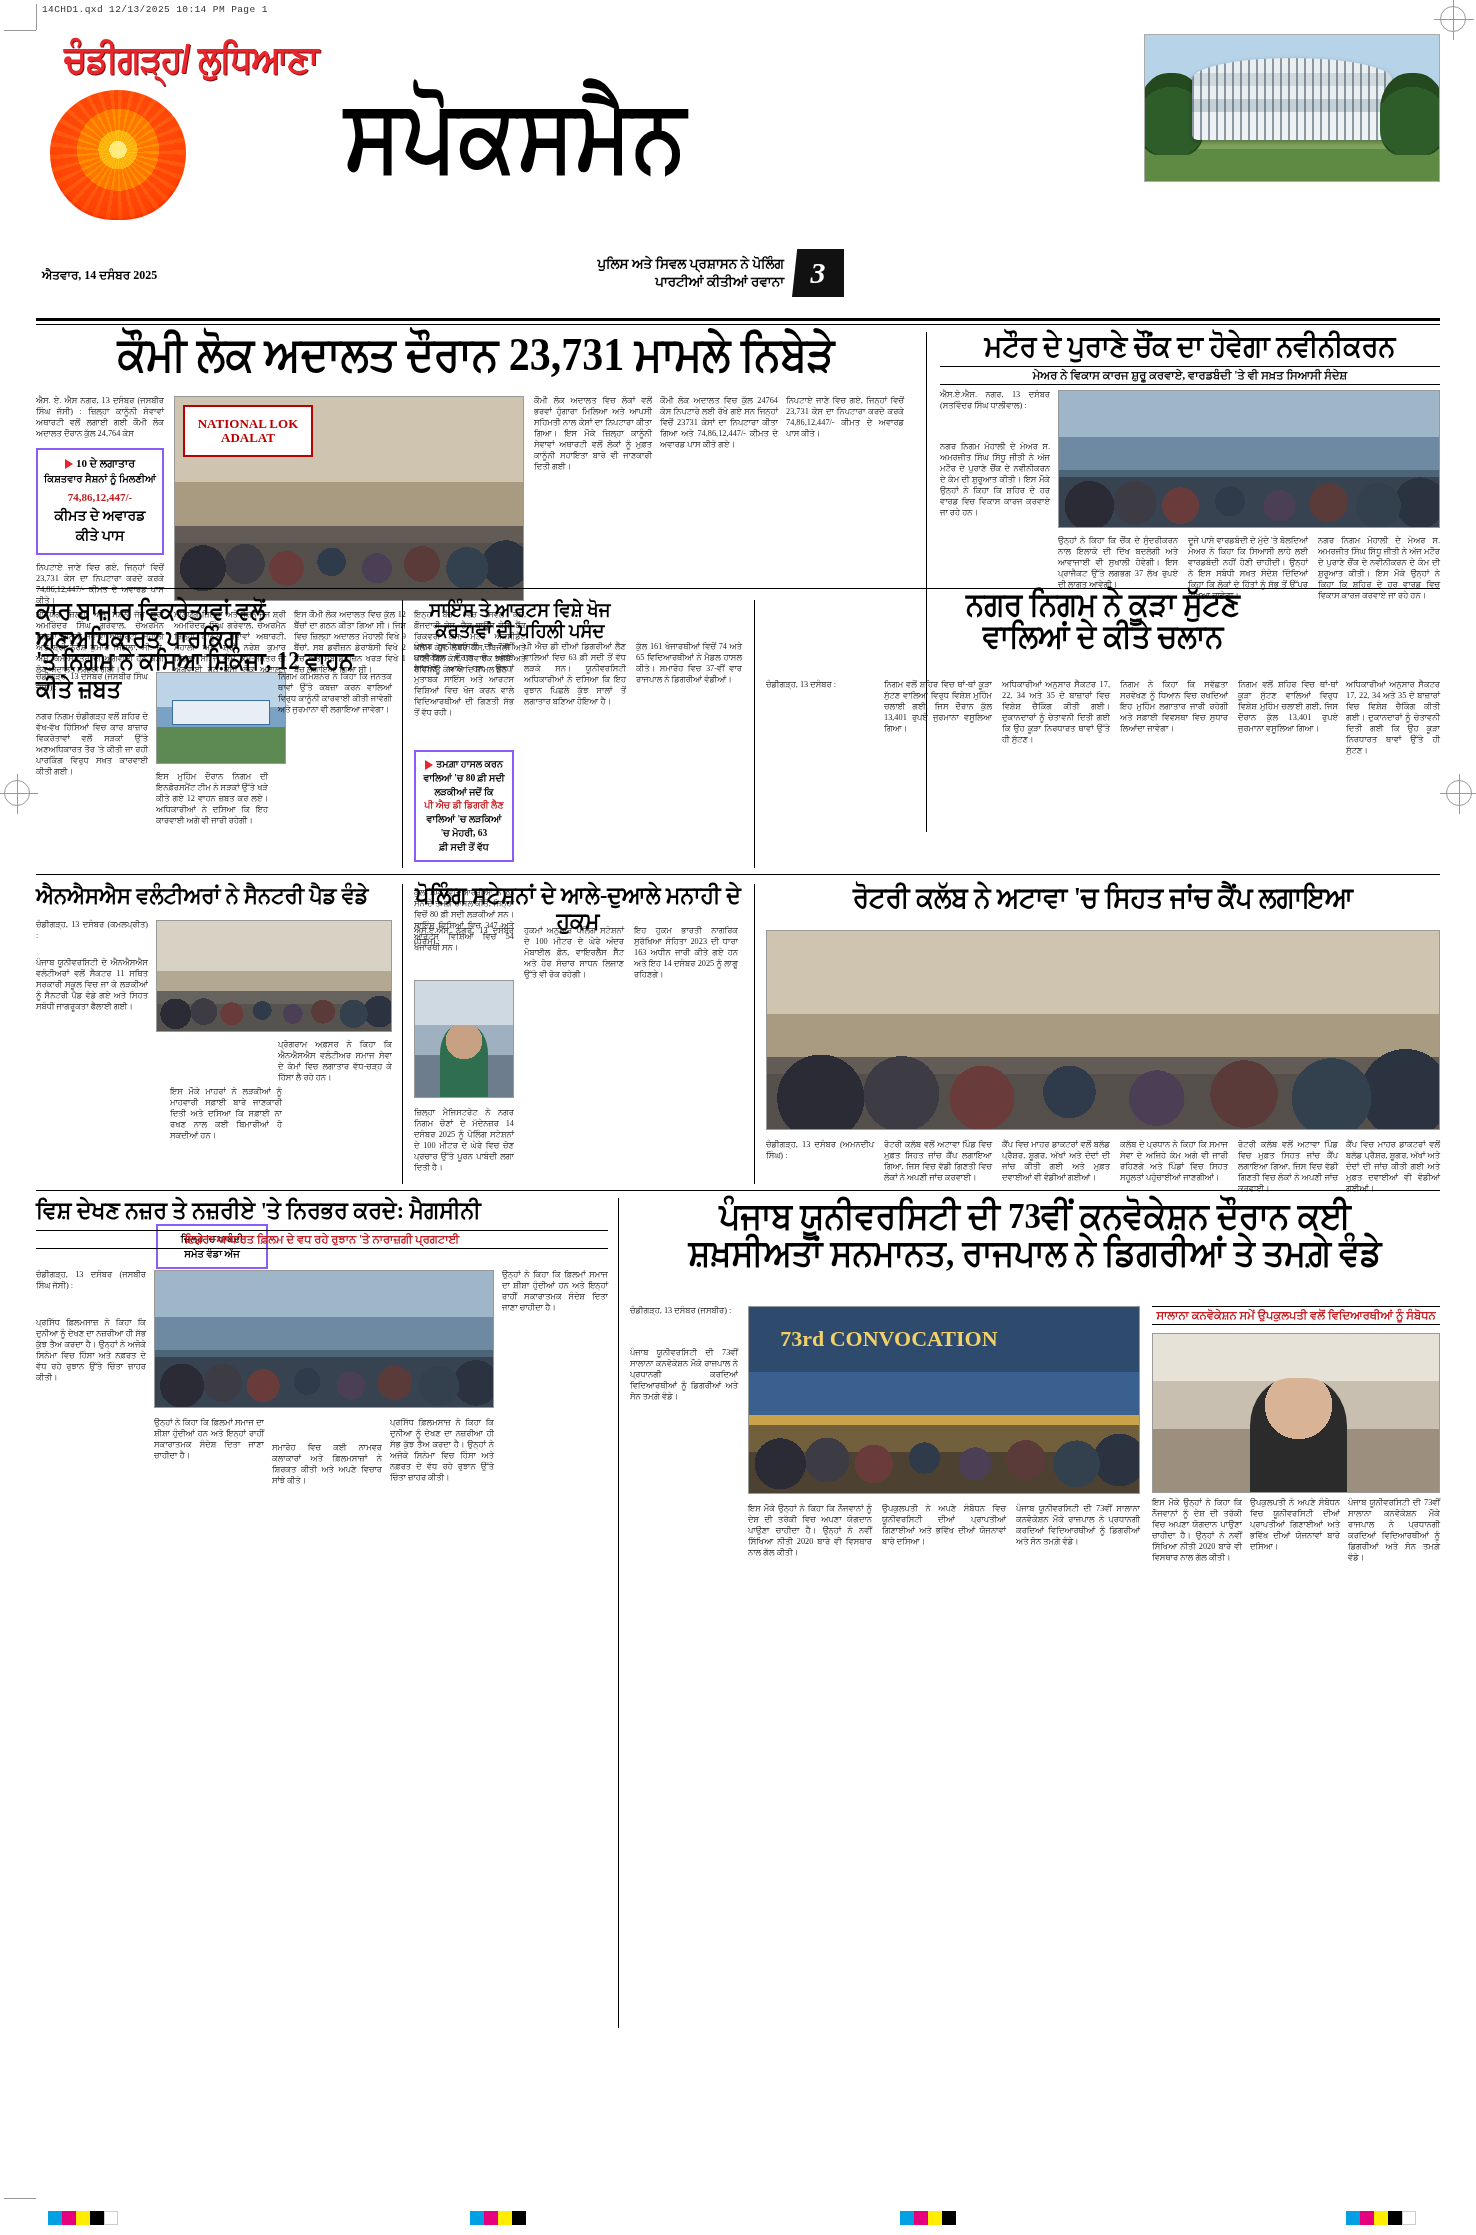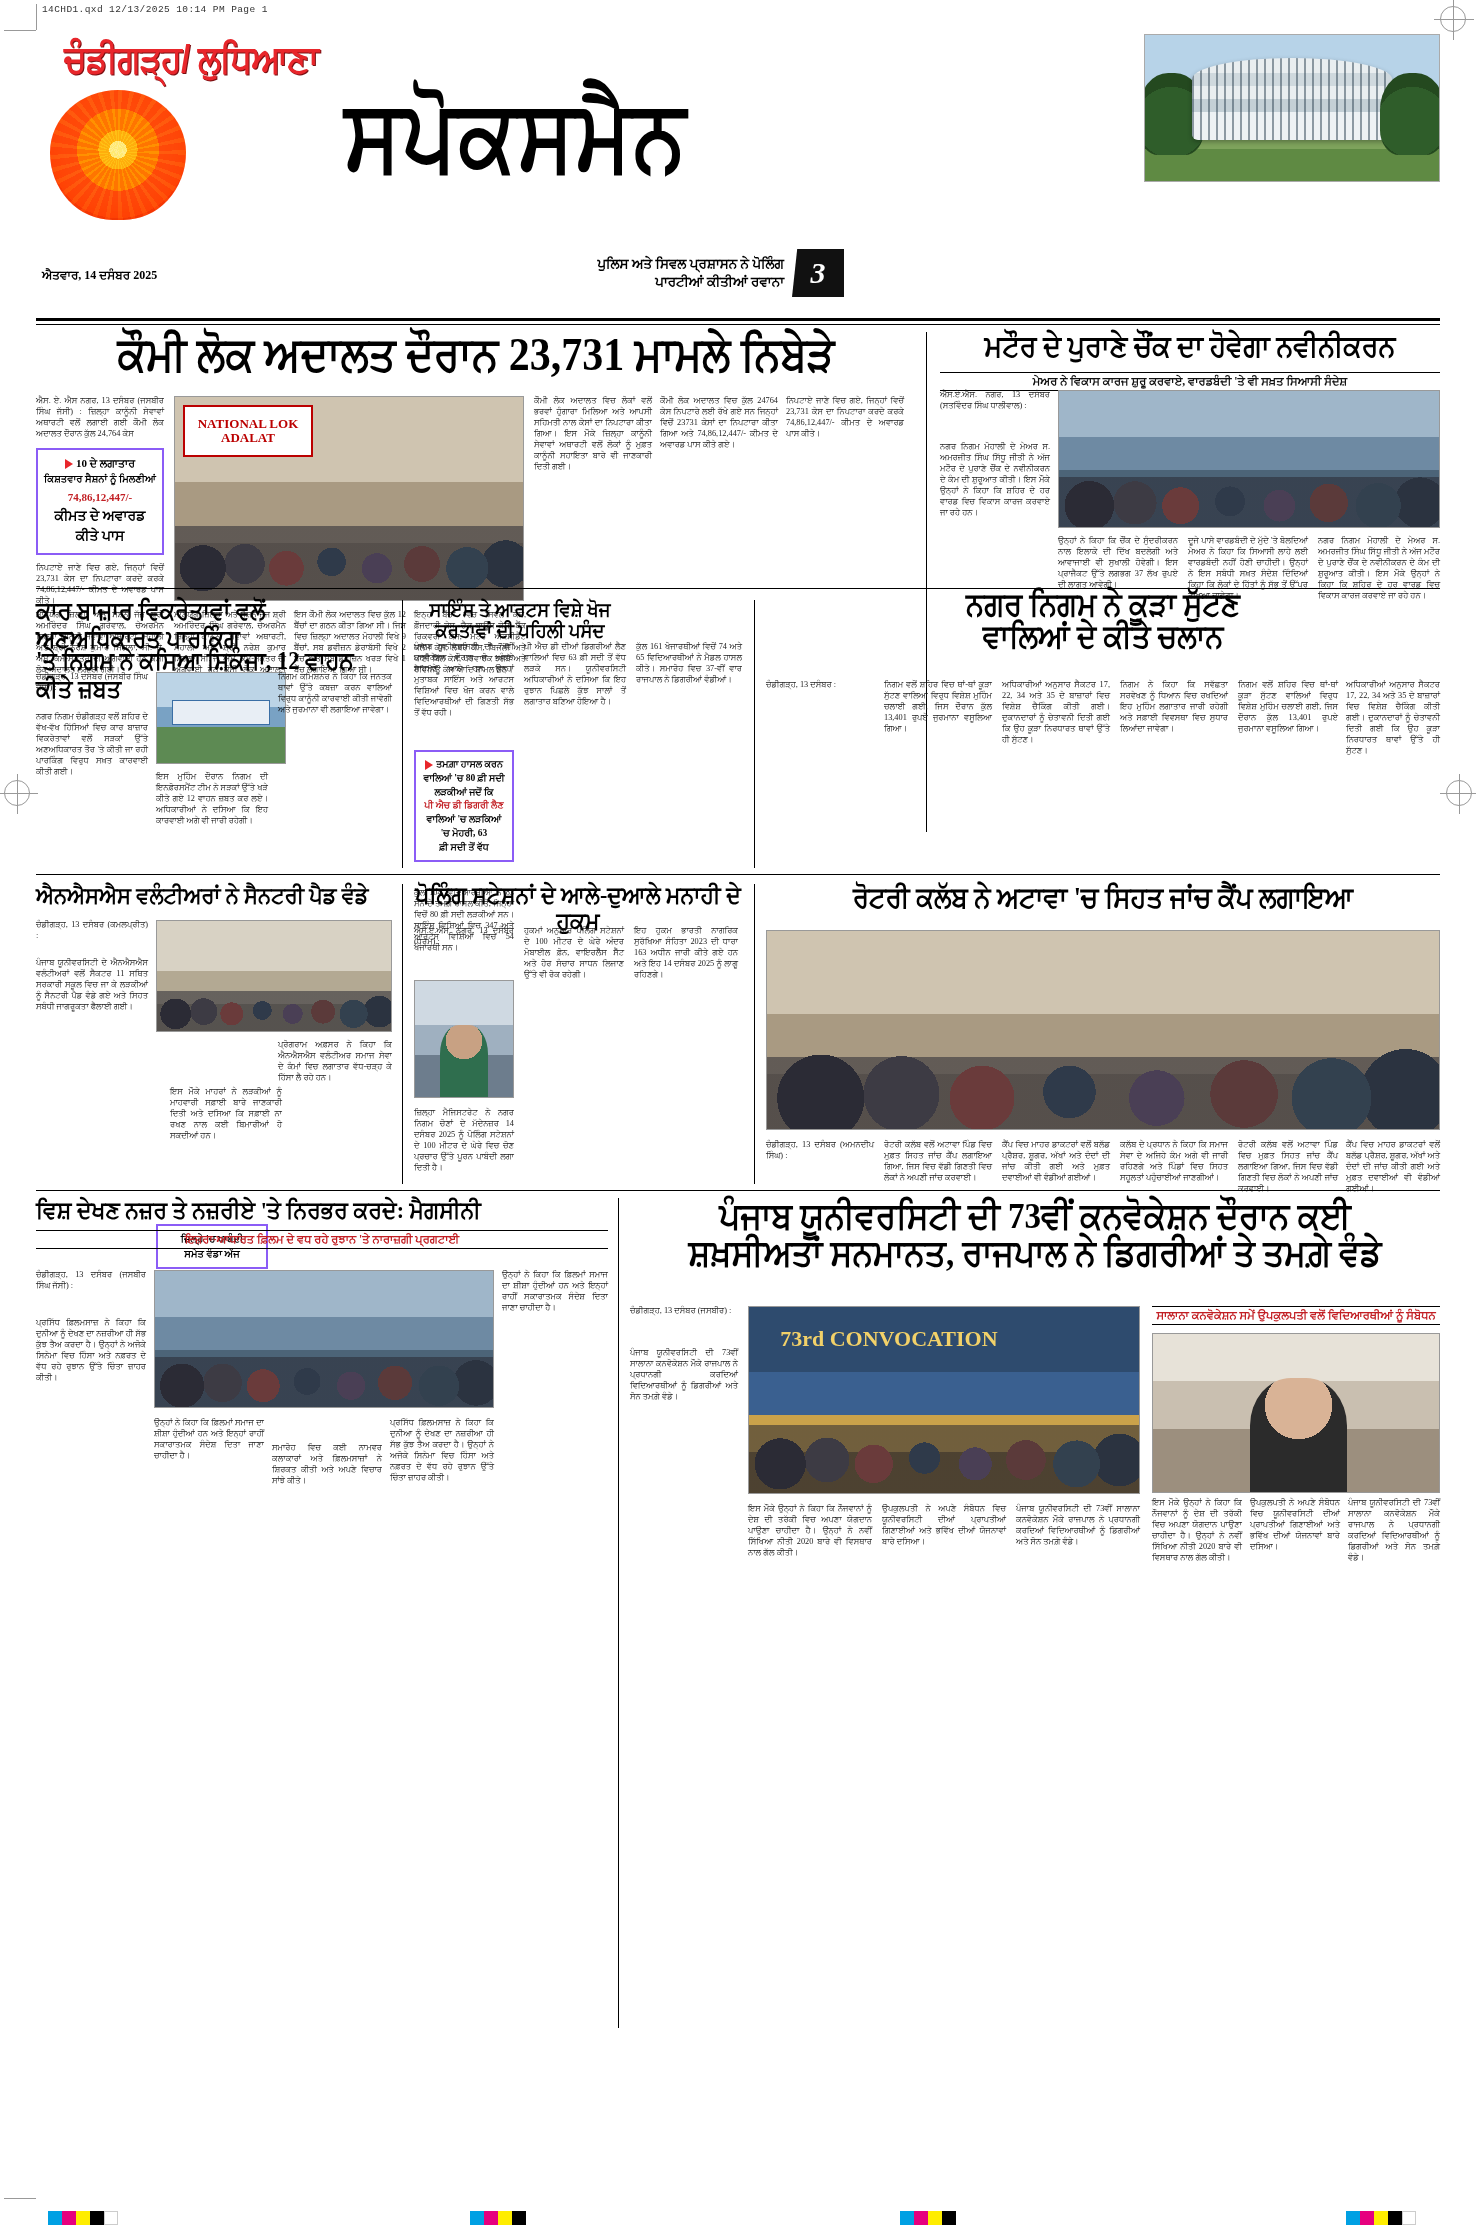--- a/index.html
+++ b/index.html
@@ -257,21 +257,21 @@
     <div class="body col" style="left:378px;top:278px;width:112px;">ਇਨ੍ਹਾਂ ਬੈਂਚਾਂ ਵਿਚ ਸਿਵਲ ਕੇਸ, ਫ਼ੌਜਦਾਰੀ ਕੇਸ, ਚੈਕ ਬਾਊਂਸ ਕੇਸ, ਬੈਂਕ ਰਿਕਵਰੀ ਕੇਸ, ਮੋਟਰ ਐਕਸੀਡੈਂਟ ਕਲੇਮ ਕੇਸ, ਲੇਬਰ ਕੇਸ, ਬਿਜਲੀ ਅਤੇ ਪਾਣੀ ਬਿੱਲ ਕੇਸ, ਪਰਵਾਰਕ ਝਗੜੇ ਅਤੇ ਰੈਵਿਨਿਊ ਕੇਸ ਆਦਿ ਸ਼ਾਮਲ ਸਨ।</div>
     <div class="body col" style="left:498px;top:64px;width:118px;">ਕੌਮੀ ਲੋਕ ਅਦਾਲਤ ਵਿਚ ਲੋਕਾਂ ਵਲੋਂ ਭਰਵਾਂ ਹੁੰਗਾਰਾ ਮਿਲਿਆ ਅਤੇ ਆਪਸੀ ਸਹਿਮਤੀ ਨਾਲ ਕੇਸਾਂ ਦਾ ਨਿਪਟਾਰਾ ਕੀਤਾ ਗਿਆ। ਇਸ ਮੌਕੇ ਜ਼ਿਲ੍ਹਾ ਕਾਨੂੰਨੀ ਸੇਵਾਵਾਂ ਅਥਾਰਟੀ ਵਲੋਂ ਲੋਕਾਂ ਨੂੰ ਮੁਫ਼ਤ ਕਾਨੂੰਨੀ ਸਹਾਇਤਾ ਬਾਰੇ ਵੀ ਜਾਣਕਾਰੀ ਦਿਤੀ ਗਈ।</div>
     <div class="body col" style="left:624px;top:64px;width:118px;">ਕੌਮੀ ਲੋਕ ਅਦਾਲਤ ਵਿਚ ਕੁੱਲ 24764 ਕੇਸ ਨਿਪਟਾਰੇ ਲਈ ਰੱਖੇ ਗਏ ਸਨ ਜਿਨ੍ਹਾਂ ਵਿਚੋਂ 23731 ਕੇਸਾਂ ਦਾ ਨਿਪਟਾਰਾ ਕੀਤਾ ਗਿਆ ਅਤੇ 74,86,12,447/- ਕੀਮਤ ਦੇ ਅਵਾਰਡ ਪਾਸ ਕੀਤੇ ਗਏ।</div>
     <div class="body col" style="left:750px;top:64px;width:118px;">ਨਿਪਟਾਏ ਜਾਣੇ ਵਿਚ ਗਏ, ਜਿਨ੍ਹਾਂ ਵਿਚੋਂ 23,731 ਕੇਸ ਦਾ ਨਿਪਟਾਰਾ ਕਰਦੇ ਕਰਕੇ 74,86,12,447/- ਕੀਮਤ ਦੇ ਅਵਾਰਡ ਪਾਸ ਕੀਤੇ।</div>
   </div>
 
   <div class="vline" style="left:926px;top:332px;height:500px;"></div>
 
   <div class="col" style="left:940px;top:332px;width:500px;">
     <div class="hl" style="font-size:27px;line-height:1.1;transform:scaleY(1.1);">ਮਟੌਰ ਦੇ ਪੁਰਾਣੇ ਚੌਂਕ ਦਾ ਹੋਵੇਗਾ ਨਵੀਨੀਕਰਨ</div>
-    <div class="kicker" style="margin-top:10px;">ਮੇਅਰ ਨੇ ਵਿਕਾਸ ਕਾਰਜ ਸ਼ੁਰੂ ਕਰਵਾਏ, ਵਾਰਡਬੰਦੀ 'ਤੇ ਵੀ ਸਖ਼ਤ ਸਿਆਸੀ ਸੰਦੇਸ਼</div>
+    <div class="kicker" style="margin-top:4px;">ਮੇਅਰ ਨੇ ਵਿਕਾਸ ਕਾਰਜ ਸ਼ੁਰੂ ਕਰਵਾਏ, ਵਾਰਡਬੰਦੀ 'ਤੇ ਵੀ ਸਖ਼ਤ ਸਿਆਸੀ ਸੰਦੇਸ਼</div>
 
     <div class="body col" style="left:0;top:58px;width:110px;">ਐਸ.ਏ.ਐਸ. ਨਗਰ, 13 ਦਸੰਬਰ (ਸਤਵਿੰਦਰ ਸਿੰਘ ਧਾਲੀਵਾਲ) :</div>
     <div class="body col" style="left:0;top:110px;width:110px;">ਨਗਰ ਨਿਗਮ ਮੋਹਾਲੀ ਦੇ ਮੇਅਰ ਸ. ਅਮਰਜੀਤ ਸਿੰਘ ਸਿੱਧੂ ਜੀਤੀ ਨੇ ਅੱਜ ਮਟੌਰ ਦੇ ਪੁਰਾਣੇ ਚੌਂਕ ਦੇ ਨਵੀਨੀਕਰਨ ਦੇ ਕੰਮ ਦੀ ਸ਼ੁਰੂਆਤ ਕੀਤੀ। ਇਸ ਮੌਕੇ ਉਨ੍ਹਾਂ ਨੇ ਕਿਹਾ ਕਿ ਸ਼ਹਿਰ ਦੇ ਹਰ ਵਾਰਡ ਵਿਚ ਵਿਕਾਸ ਕਾਰਜ ਕਰਵਾਏ ਜਾ ਰਹੇ ਹਨ।</div>
 
     <div class="photo ph-group" style="left:118px;top:58px;width:382px;height:138px;">
       <div class="figpeople"></div>
     </div>
 
     <div class="body col" style="left:118px;top:204px;width:120px;">ਉਨ੍ਹਾਂ ਨੇ ਕਿਹਾ ਕਿ ਚੌਂਕ ਦੇ ਸੁੰਦਰੀਕਰਨ ਨਾਲ ਇਲਾਕੇ ਦੀ ਦਿੱਖ ਬਦਲੇਗੀ ਅਤੇ ਆਵਾਜਾਈ ਵੀ ਸੁਖਾਲੀ ਹੋਵੇਗੀ। ਇਸ ਪ੍ਰਾਜੈਕਟ ਉੱਤੇ ਲਗਭਗ 37 ਲੱਖ ਰੁਪਏ ਦੀ ਲਾਗਤ ਆਵੇਗੀ।</div>
     <div class="body col" style="left:248px;top:204px;width:120px;">ਦੂਜੇ ਪਾਸੇ ਵਾਰਡਬੰਦੀ ਦੇ ਮੁੱਦੇ 'ਤੇ ਬੋਲਦਿਆਂ ਮੇਅਰ ਨੇ ਕਿਹਾ ਕਿ ਸਿਆਸੀ ਲਾਹੇ ਲਈ ਵਾਰਡਬੰਦੀ ਨਹੀਂ ਹੋਣੀ ਚਾਹੀਦੀ। ਉਨ੍ਹਾਂ ਨੇ ਇਸ ਸਬੰਧੀ ਸਖ਼ਤ ਸੰਦੇਸ਼ ਦਿੰਦਿਆਂ ਕਿਹਾ ਕਿ ਲੋਕਾਂ ਦੇ ਹਿੱਤਾਂ ਨੂੰ ਸੱਭ ਤੋਂ ਉੱਪਰ ਰਖਿਆ ਜਾਵੇਗਾ।</div>

